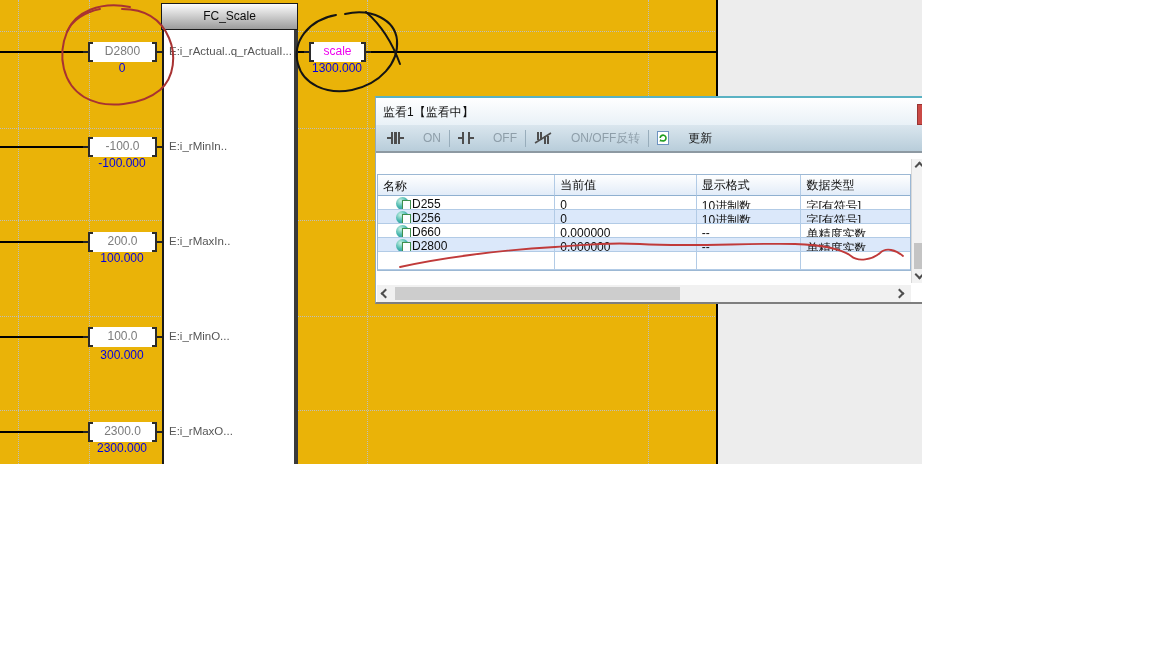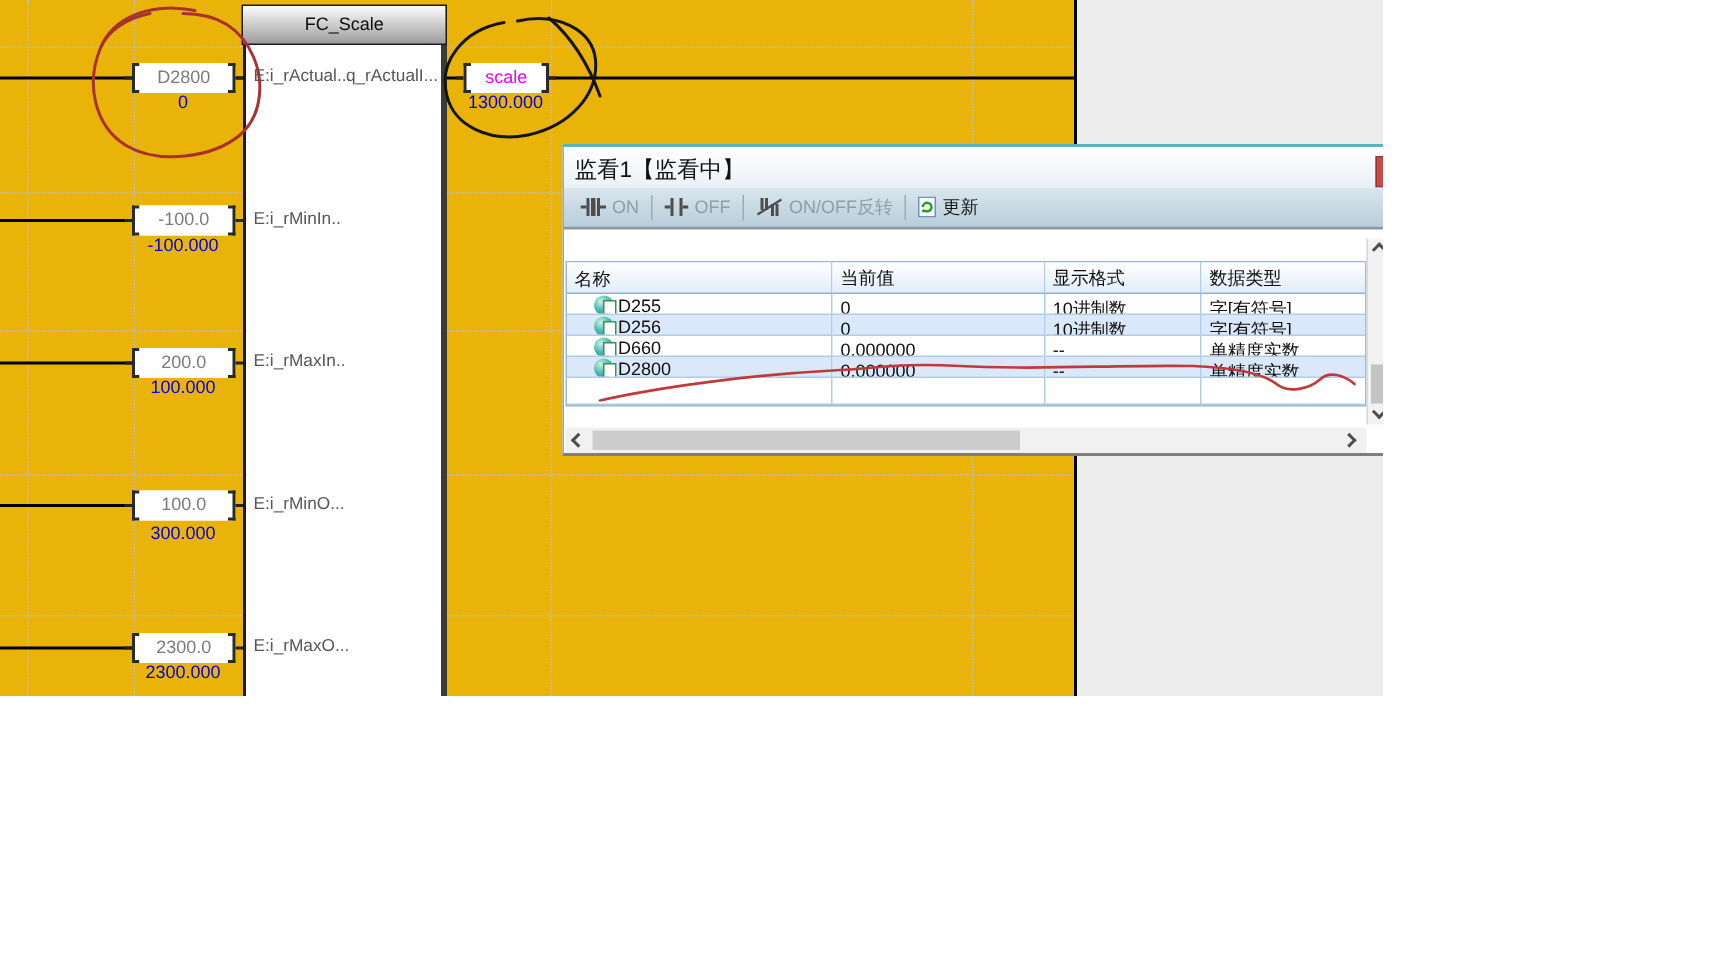--- a/index.html
+++ b/index.html
@@ -28,26 +28,26 @@
   .fbbody{position:absolute;left:162px;top:30px;width:136px;height:434px;box-sizing:border-box;
           background:#fff;border-left:2px solid #1a1a1a;border-right:4px solid #3a3a3a;z-index:1;}
   .pin{position:absolute;font-size:11.5px;color:#565656;z-index:2;white-space:nowrap;}
   .pin.r{text-align:right;}
 
   
   #win{position:absolute;left:375px;top:96px;width:553px;height:208px;box-sizing:border-box;background:#fff;
        border:1px solid #93aab9;border-top:2px solid #5ab2c3;border-bottom:2px solid #7e7e7e;z-index:5;}
   .titlebar{position:absolute;left:0;top:0;width:100%;height:27px;
             background:linear-gradient(#ffffff,#e9f1f7);}
-  .titletext{position:absolute;left:7px;top:6px;font-size:15px;color:#101010;}
+  .titletext{position:absolute;left:7px;top:6px;font-size:12px;color:#101010;}
   .closebtn{position:absolute;left:541px;top:6px;width:17px;height:19px;background:#ca4a46;border:1px solid #993432;}
   .toolbar{position:absolute;left:0;top:27px;width:100%;height:26px;box-sizing:content-box;
            background:linear-gradient(#dae6ee,#b8cdda);border-bottom:2px solid #8d99a2;
            display:flex;align-items:center;padding-left:4px;}
-  .titem{display:flex;align-items:center;gap:4px;font-size:12px;color:#8e9ea9;padding:0 7px;white-space:nowrap;}
+  .titem{display:flex;align-items:center;gap:19px;font-size:12px;color:#8e9ea9;padding:0 7px;white-space:nowrap;}
   .titem.enabled{color:#161616;}
   .tsep{width:1px;height:17px;background:#98adbb;margin:0 1px;}
 
   .tbl{position:absolute;left:1px;top:61px;width:534px;box-sizing:border-box;border:1px solid #9cb8d4;background:#fff;margin-top:15px;}
   .trow{display:flex;height:14px;box-sizing:border-box;}
   .thead{height:21px;}
   .thead .cell{background:linear-gradient(#ffffff,#e2ecf8);border-bottom:1px solid #8fb0d0;color:#0e0e0e;}
   .cell{box-sizing:border-box;border-right:1px solid #b2cbe6;border-bottom:1px solid #b2cbe6;
         font-size:12px;padding:2px 0 0 5px;overflow:hidden;white-space:nowrap;color:#0e0e0e;}
   .c1{width:178px;display:flex;align-items:center;} .c2{width:142px;} .c3{width:105px;} .c4{width:109px;border-right:none;}

